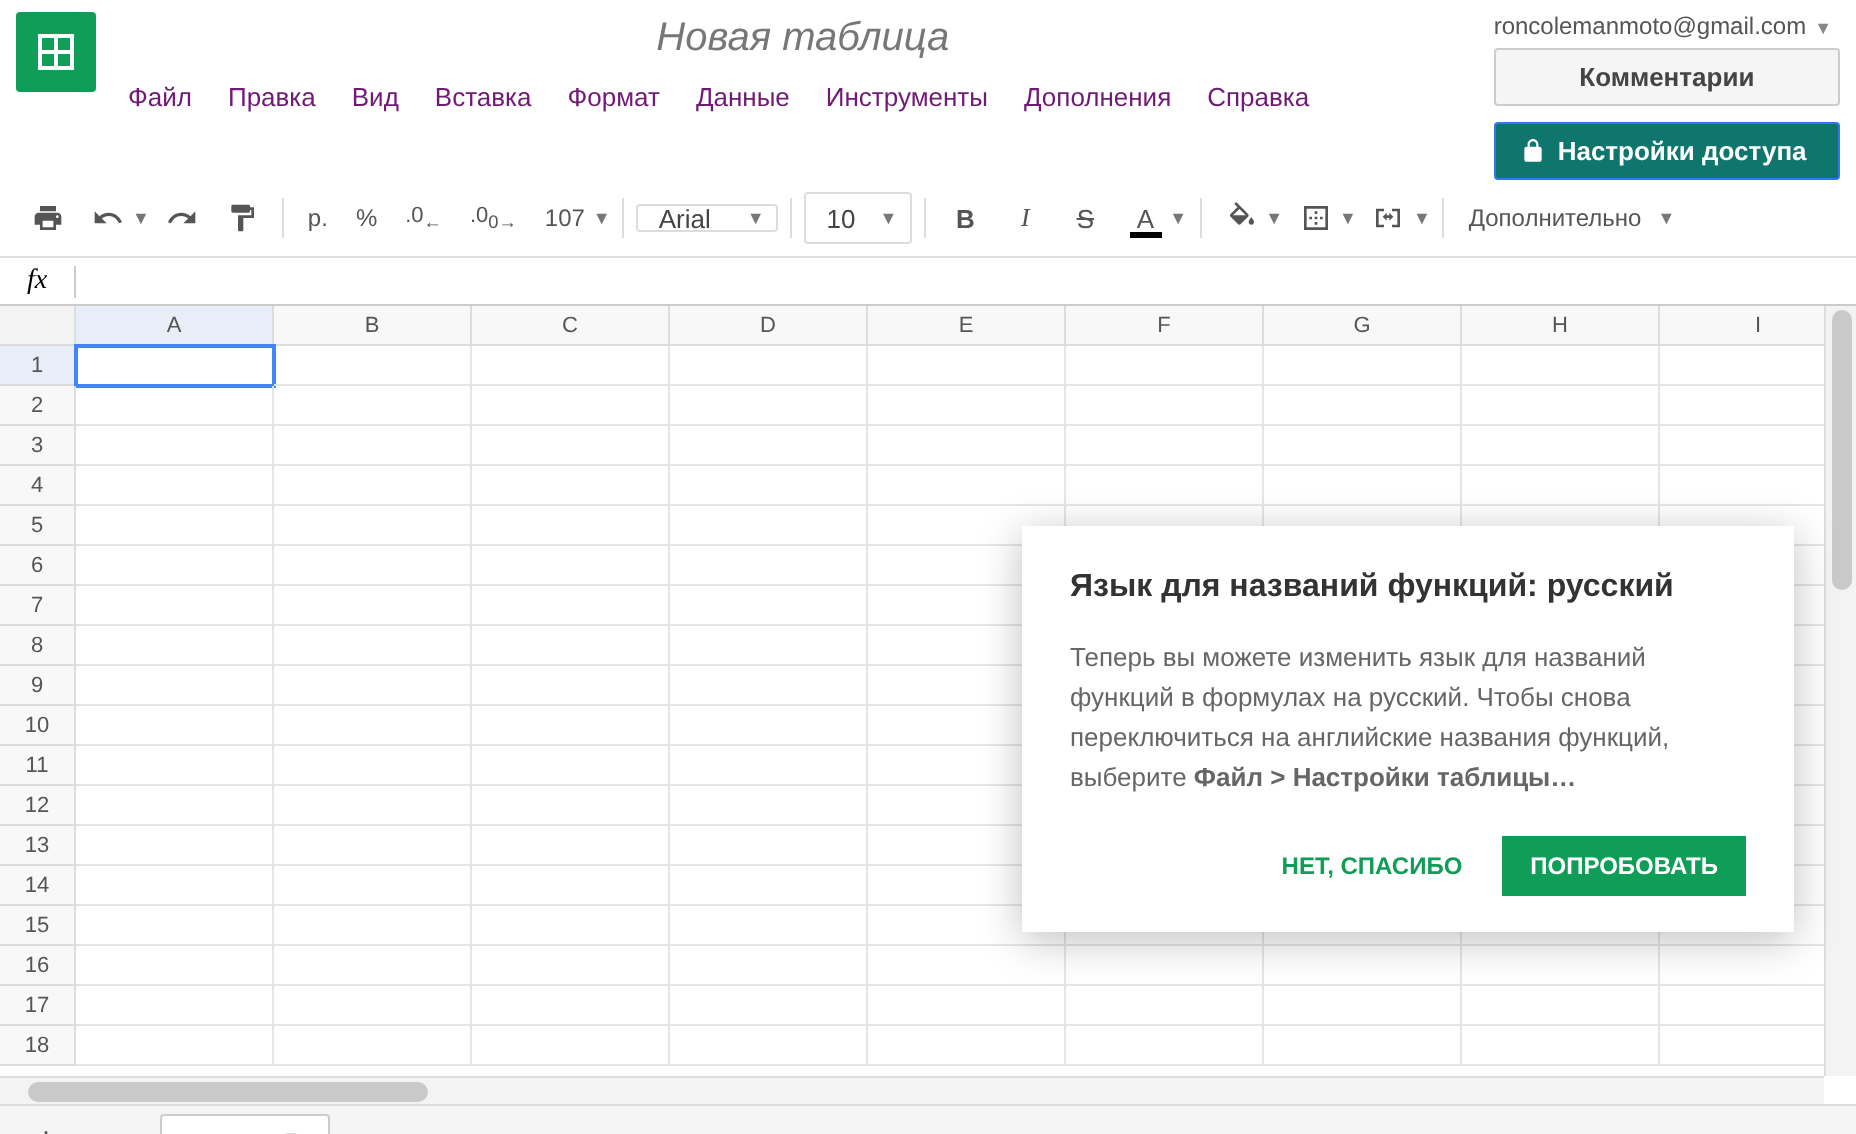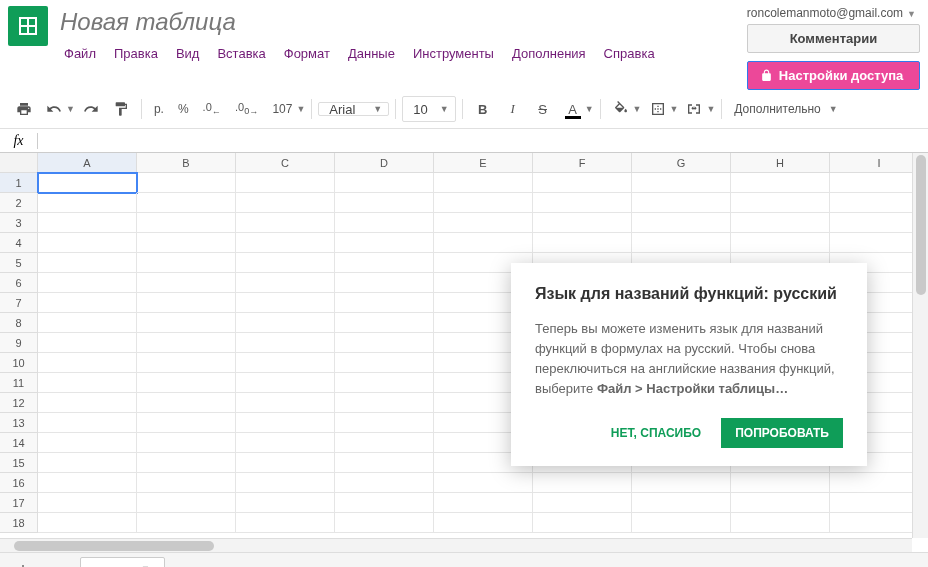--- a/index.html
+++ b/index.html
@@ -1,29 +1,29 @@
 <!DOCTYPE html>
 <html><head>
 <meta charset="utf-8">
 <style>
 * { box-sizing: border-box; margin: 0; padding: 0; }
 html, body { width: 928px; height: 567px; font-family: Arial, sans-serif; font-size: 13px; color: #333; overflow: hidden; background: #fff; }
 .header { display: flex; align-items: flex-start; padding: 6px 8px 0 8px; }
 .logo { width: 40px; height: 40px; background: #0f9d58; border-radius: 2px; display: flex; align-items: center; justify-content: center; margin-right: 8px; }
 .logo svg { width: 24px; height: 24px; }
 .title-area { flex: 1; }
-.doc-title { font-size: 24px; color: #777; font-style: italic; padding: 2px 4px; }
+.doc-title { font-size: 20px; color: #777; font-style: italic; padding: 2px 4px; text-align: center; }
 .menubar { display: flex; gap: 2px; margin-top: 4px; }
 .menu-item { padding: 4px 8px; cursor: pointer; color: #701a75; font-size: 13px; }
 .header-right { display: flex; align-items: center; gap: 10px; }
 .account { font-size: 12px; color: #555; text-align: right; padding-right: 4px; }
 .account .arrow { font-size: 9px; margin-left: 4px; color: #888; }
 .header-btns { display: flex; gap: 8px; margin-top: 4px; flex-direction: column; }
 .btn { padding: 6px 12px; border: 1px solid #ccc; background: #f5f5f5; border-radius: 2px; font-size: 13px; cursor: pointer; font-weight: bold; color: #444; }
-.btn-primary { background: #ec4899; border-color: #3079ed; color: #fff; display: flex; align-items: center; gap: 6px; }
+.btn-primary { background: #0f766e; border-color: #3079ed; color: #fff; display: flex; align-items: center; gap: 6px; }
 .toolbar { display: flex; align-items: center; padding: 6px 10px; border-bottom: 1px solid #e0e0e0; gap: 2px; }
 .tb-btn { width: 28px; height: 26px; display: flex; align-items: center; justify-content: center; cursor: pointer; border-radius: 2px; color: #555; }
 .tb-sep { width: 1px; height: 20px; background: #ddd; margin: 0 4px; }
 .tb-text { padding: 0 6px; color: #555; cursor: pointer; font-size: 12px; }
 .tb-select { display: flex; align-items: center; padding: 0 6px 0 10px; height: 14px; border: 1px solid #ddd; border-radius: 2px; cursor: pointer; background: #fff; font-size: 13px; color: #444; gap: 18px; }
 .tb-num { display: flex; align-items: center; padding: 0 6px 0 10px; height: 26px; border: 1px solid #ddd; border-radius: 2px; cursor: pointer; background: #fff; font-size: 13px; color: #444; gap: 12px; }
 .tb-ar { font-size: 9px; color: #777; }
 .tb-drop { display: flex; align-items: center; }
 .tb-drop .tb-ar { margin-left: -2px; }
 .tb-underline-a { position: relative; }
@@ -40,21 +40,21 @@
 .cell.selected { outline: 2px solid #4285f4; outline-offset: -1px; }
 .col-head.sel-col { background: #e8eef7; }
 .row-head.sel-row { background: #e8eef7; }
 .hscroll { position: absolute; bottom: 0; left: 0; right: 16px; height: 14px; background: #f3f3f3; border-top: 1px solid #ddd; }
 .hscroll-thumb { position: absolute; left: 14px; top: 2px; height: 10px; width: 200px; background: #c9c9c9; border-radius: 5px; }
 .vscroll { position: absolute; top: 0; right: 0; bottom: 14px; width: 16px; background: #f3f3f3; border-left: 1px solid #ddd; }
 .vscroll-thumb { position: absolute; top: 2px; left: 3px; width: 10px; height: 140px; background: #c9c9c9; border-radius: 5px; }
 .sheet-bar { display: flex; align-items: center; height: 36px; border-top: 1px solid #ddd; background: #f5f5f5; padding: 0 8px; gap: 6px; }
 .sheet-btn { width: 30px; height: 26px; display: flex; align-items: center; justify-content: center; cursor: pointer; color: #555; font-size: 18px; }
 .sheet-tab { padding: 6px 14px; background: #fff; border: 1px solid #ccc; border-radius: 2px 2px 0 0; font-size: 13px; cursor: pointer; display: flex; align-items: flex-start; gap: 8px; font-weight: bold; color: #444; position: relative; top: 1px; }
-.dialog { position: absolute; top: 263px; left: 511px; width: 356px; background: #fff; box-shadow: 0 4px 20px rgba(0,0,0,0.25); padding: 22px 24px 18px 24px; font-size: 13px; }
+.dialog { position: absolute; top: 263px; left: 511px; width: 386px; background: #fff; box-shadow: 0 4px 20px rgba(0,0,0,0.25); padding: 22px 24px 18px 24px; font-size: 13px; }
 .dialog h2 { font-size: 16px; font-weight: bold; margin-bottom: 16px; color: #333; }
 .dialog p { color: #666; line-height: 1.55; margin-bottom: 18px; }
 .dialog-actions { display: flex; justify-content: flex-end; gap: 6px; }
 .dlg-btn-flat { padding: 8px 14px; color: #0f9d58; font-weight: bold; cursor: pointer; font-size: 12px; }
 .dlg-btn-primary { padding: 8px 14px; background: #0f9d58; color: #fff; font-weight: bold; cursor: pointer; font-size: 12px; }
 </style>
 </head>
 <body>
 
 <div class="header">

